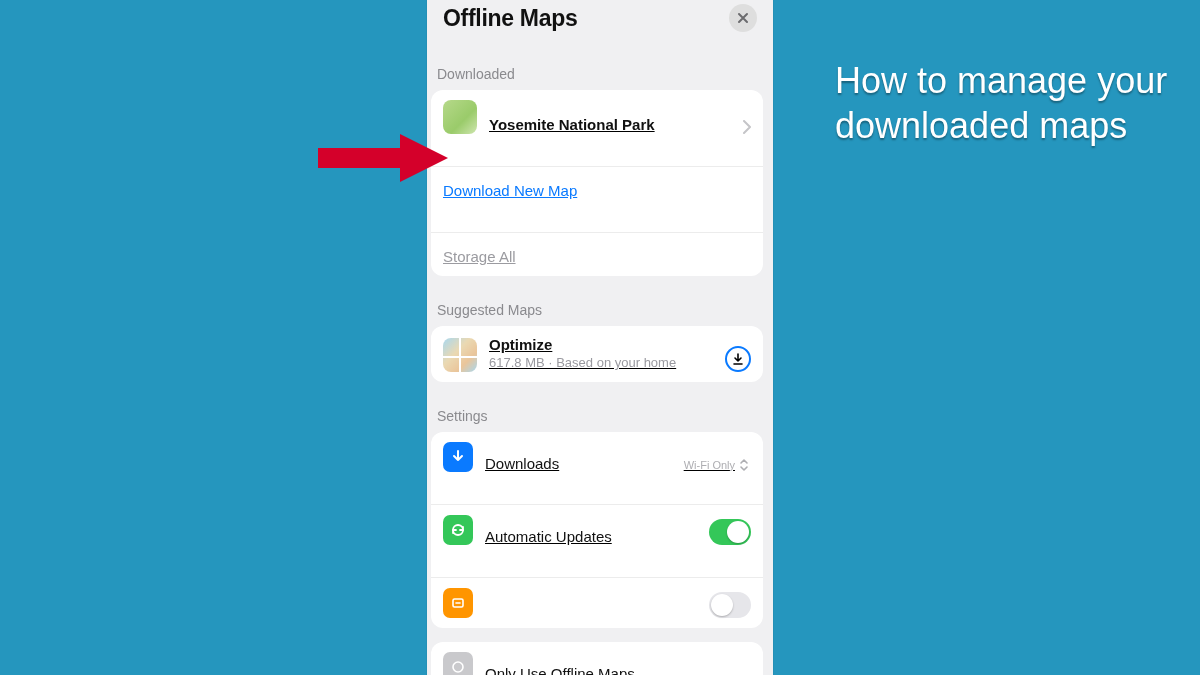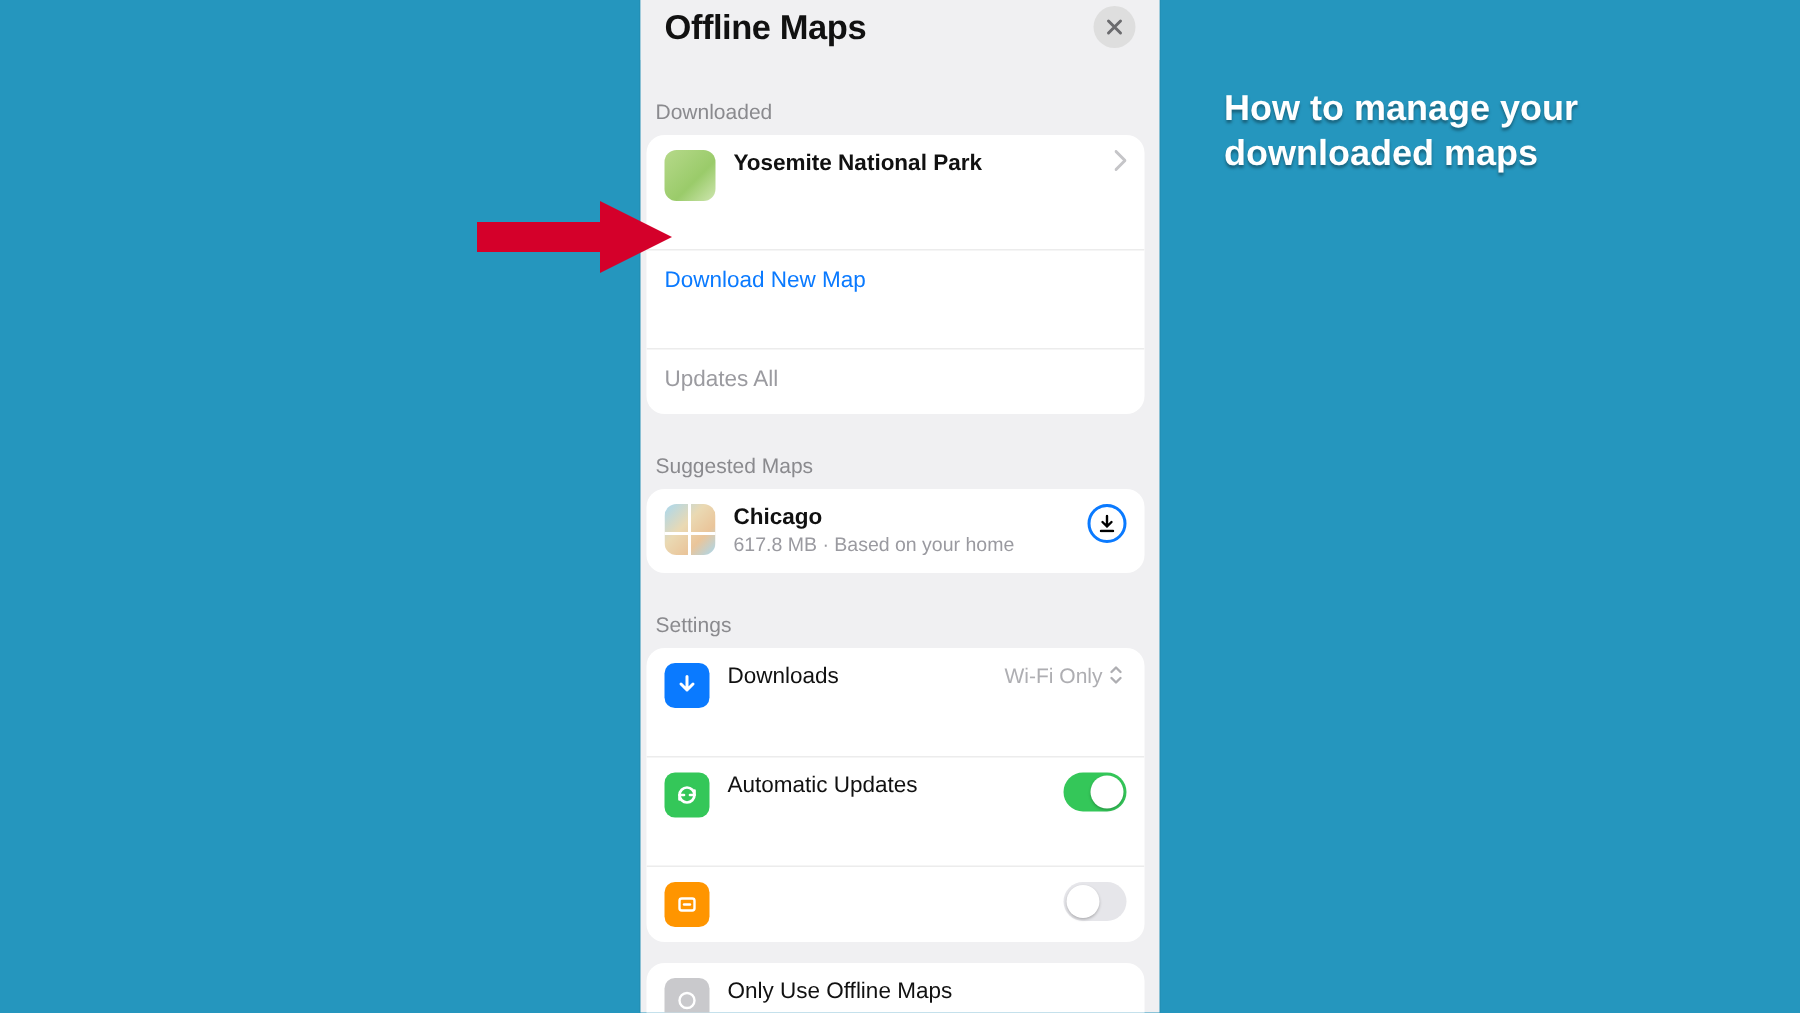--- a/index.html
+++ b/index.html
@@ -55,24 +55,25 @@
     color: #8a8a8e;
     margin: 26px 6px 8px 6px;
   }
   .card {
     background: #fff;
     border-radius: 12px;
     overflow: hidden;
   }
   .row {
     display: flex;
-    align-items: flex-start;
+    align-items: flex-end;
     padding: 10px 12px;
     min-height: 44px;
     position: relative;
+    text-decoration: underline;
   }
   .row + .row { border-top: 1px solid #ececec; margin-top: 22px; }
   .thumb {
     width: 34px; height: 34px;
     border-radius: 8px;
     flex-shrink: 0;
     margin-right: 12px;
   }
   .thumb.yosemite {
     background: linear-gradient(135deg, #b6d98a 0%, #9acb6a 60%, #cfe6b0 100%);
@@ -119,43 +120,43 @@
     color: #fff;
   }
   .setting-icon svg { width: 16px; height: 16px; }
   .si-blue   { background:#0a7aff; }
   .si-green  { background:#34c759; }
   .si-orange { background:#ff9500; }
   .si-grey   { background:#c9c9cc; }
   .setting-label { font-size: 15px; color: #111; }
   .setting-desc  { font-size: 11.5px; color: #9a9aa0; line-height: 1.25; margin-top:1px; max-width: 190px; }
   .value-grey {
-    font-size: 14px; color: #aeaeb2; margin-left: auto; margin-right: 2px;
+    font-size: 11px; color: #aeaeb2; margin-left: auto; margin-right: 2px;
     display:flex; align-items:center; gap:4px;
   }
   .updown { width:10px; height:14px; }
   .switch {
     width: 42px; height: 26px; border-radius: 13px;
     position: relative; margin-left: auto;
     flex-shrink: 0;
   }
   .switch::after {
     content:""; position:absolute; top:2px; width:22px; height:22px;
     background:#fff; border-radius:50%;
     box-shadow: 0 1px 2px rgba(0,0,0,0.25);
   }
   .switch.on  { background:#34c759; } .switch.on::after  { right:2px; }
   .switch.off { background:#e6e6ea; } .switch.off::after { left:2px;  }
   .caption {
     position: absolute;
-    left: 816px; top: 58px;
-    font-size: 24px;
+    left: 835px; top: 58px;
+    font-size: 36px;
     line-height: 1.25;
     color: #fff;
-    font-weight: 700;
+    font-weight: 400;
     text-shadow: 0 2px 2px rgba(0,0,0,0.35);
     max-width: 340px;
   }
   .arrow {
     position: absolute;
     left: 318px; top: 130px;
     width: 130px; height: 56px;
   }
   .arrow svg { width: 100%; height: 100%; }
   .mt-small { margin-top: 6px; }
@@ -185,30 +186,30 @@
         <div class="chev">
           <svg viewBox="0 0 8 14">
               <path d="M1 1 L7 7 L1 13" fill="none" stroke="currentColor" stroke-width="2" stroke-linecap="round" stroke-linejoin="round"></path>
             </svg>
         </div>
       </div>
       <div class="row link-blue">
         <span>Download New Map</span>
       </div>
       <div class="row link-grey">
-        <span>Updates All</span>
+        <span>Storage All</span>
       </div>
     </div>
 
     <div class="section-label">Suggested Maps</div>
     <div class="card">
       <div class="row">
         <div class="thumb chicago"></div>
         <div class="maininfo">
-          <div class="name">Chicago</div>
+          <div class="name">Optimize</div>
           <div class="sub">617.8 MB · Based on your home</div>
         </div>
         <div class="dl-circle">
           <svg viewBox="0 0 12 12" fill="none">
               <path d="M6 1 V8 M6 8 L3 5 M6 8 L9 5 M2 11 H10" stroke="currentColor" stroke-width="1.6" stroke-linecap="round" stroke-linejoin="round"></path>
             </svg>
         </div>
       </div>
     </div>
 

